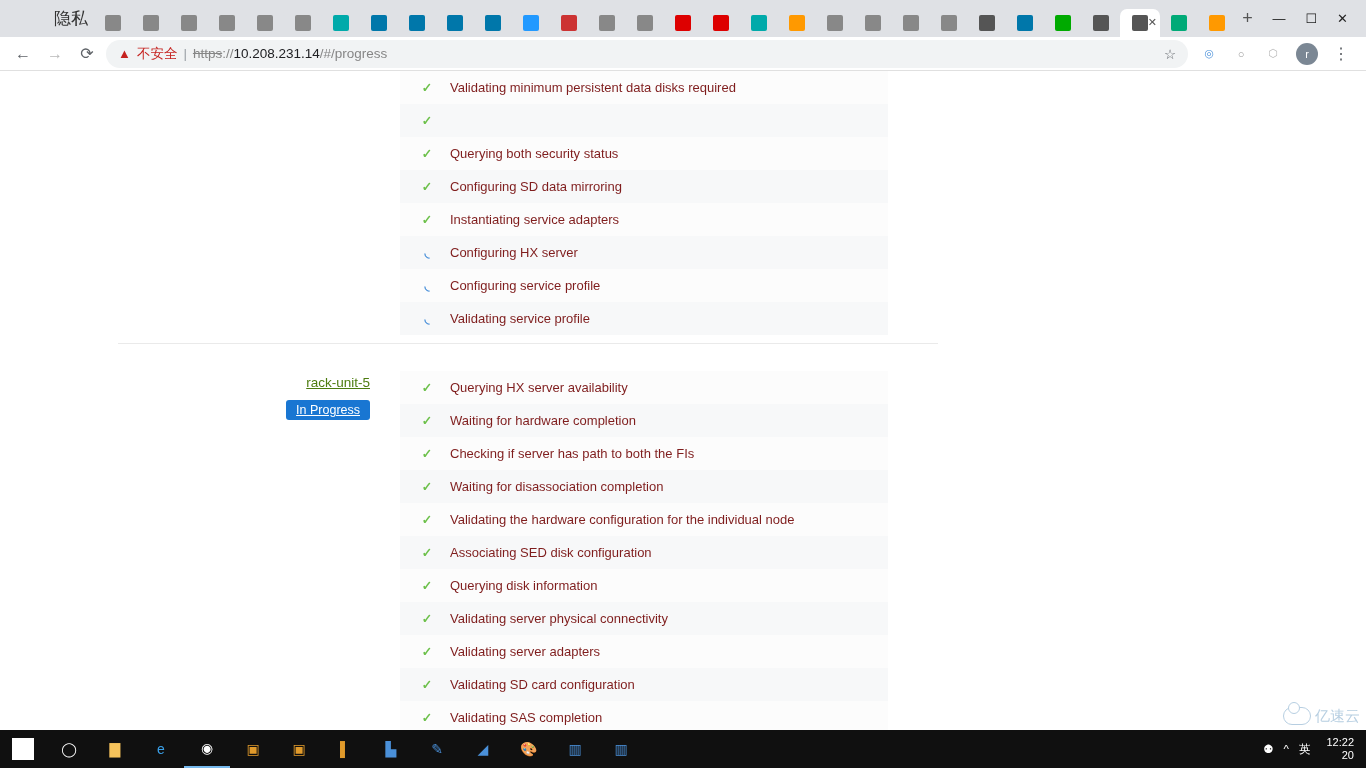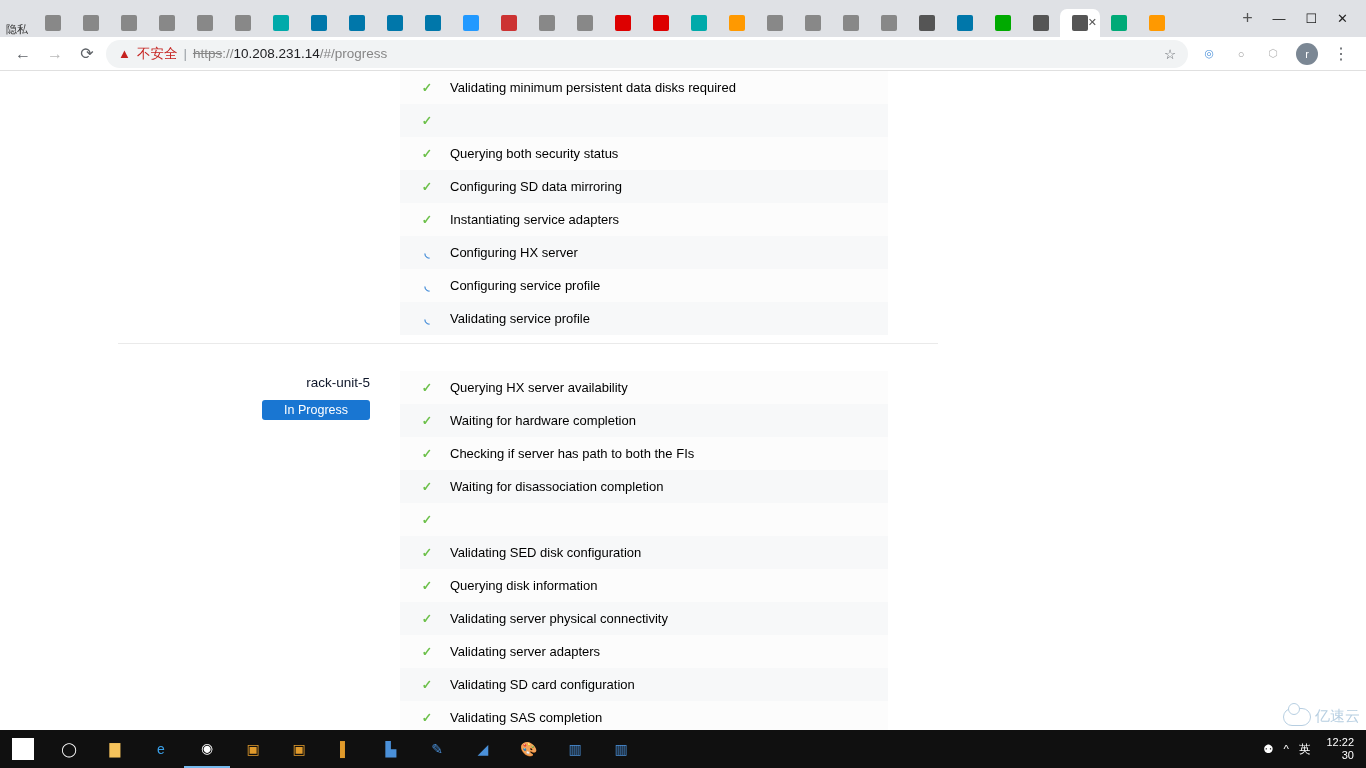--- a/index.html
+++ b/index.html
@@ -1,20 +1,20 @@
 <!DOCTYPE html>
 <html><head>
 <meta charset="utf-8">
 <style>
   * { box-sizing: border-box; margin: 0; padding: 0; font-family: "Segoe UI", Arial, sans-serif; }
   body { width: 1366px; height: 768px; overflow: hidden; background: #fff; position: relative; }
 
   
   .chrome-top { background: #dfe1e5; height: 37px; display: flex; align-items: center; padding: 0 6px 0 0; }
-  .incognito-badge { font-size: 11px; color: #333; padding: 0 6px 0 6px; display: flex; align-items: flex-end; height: 100%; }
+  .incognito-badge { font-size: 17px; color: #333; padding: 0 6px 0 6px; display: flex; align-items: center; height: 100%; margin-left: 48px; }
   .tabstrip { display: flex; flex: 1; align-items: flex-end; height: 100%; overflow: hidden; }
   .tab { width: 38px; height: 28px; background: #dfe1e5; border-top-left-radius: 7px; border-top-right-radius: 7px; margin-right: 0px; display: flex; align-items: center; justify-content: center; position: relative; flex-shrink: 0; }
   .tab.active { background: #fff; width: 40px; }
   .tab .favicon { width: 16px; height: 16px; display: flex; align-items: center; justify-content: center; font-size: 10px; color: #666; }
   .tab .close-x { position: absolute; right: 3px; top: 7px; font-size: 11px; color: #555; }
   .newtab { width: 26px; height: 26px; border-radius: 50%; display: flex; align-items: center; justify-content: center; font-size: 18px; color: #555; margin-left: 6px; }
   .window-controls { display: flex; align-items: center; gap: 20px; padding: 0 12px; height: 100%; }
   .window-controls span { font-size: 13px; color: #222; }
 
   
@@ -38,38 +38,38 @@
   .viewport::-webkit-scrollbar-track { background: #f1f1f1; }
   .viewport::-webkit-scrollbar-thumb { background: #c1c1c1; border-radius: 3px; }
   .page-wrap { width: 820px; margin: 0 auto 0 118px; background: #fff; padding: 0; }
   .task-row { display: flex; align-items: center; min-height: 33px; padding: 6px 0 6px 12px; font-size: 13px; color: #444; }
   .task-row:nth-child(odd) { background: #fcfcfc; }
   .task-row:nth-child(even) { background: #f7f8f9; }
   .task-list { margin-left: 282px; width: 488px; }
   .status-icon { width: 30px; display: flex; justify-content: center; font-weight: bold; font-size: 12.5px; }
   .status-icon.ok { color: #6cc04a; }
   .status-icon.spin { color: #4a90d9; }
-  .task-text { padding-left: 8px; color: #000000; }
+  .task-text { padding-left: 8px; color: #7f1d1d; }
   .block-sep { height: 28px; border-top: 1px solid #eaeaea; margin: 8px 0 0 0; }
   .node-block { display: flex; align-items: flex-start; }
   .node-left { width: 282px; text-align: right; padding-right: 30px; padding-top: 4px; }
-  .node-name { font-size: 13.5px; color: #0f172a; margin-bottom: 10px; }
-  .status-badge { display: inline-block; background: #1976d2; color: #fff; font-size: 12.5px; padding: 3px 22px; border-radius: 3px; }
+  .node-name { font-size: 13.5px; color: #4d7c0f; margin-bottom: 10px; text-decoration: underline; }
+  .status-badge { display: inline-block; background: #1976d2; color: #fff; font-size: 12.5px; padding: 3px 10px; border-radius: 3px; text-decoration: underline; }
   .node-right .task-list { margin-left: 0; }
 
   
   .taskbar { position: absolute; bottom: 0; left: 0; right: 0; height: 38px; background: #101010; display: flex; align-items: center; }
   .tb-left { display: flex; align-items: center; height: 100%; }
   .tb-item { width: 46px; height: 38px; display: flex; align-items: center; justify-content: center; }
   .tb-item .sq { width: 22px; height: 22px; display: flex; align-items: center; justify-content: center; font-size: 14px; color: #fff; }
   .tb-right { margin-left: auto; display: flex; align-items: center; height: 100%; color: #fff; font-size: 11.5px; padding-right: 6px; gap: 10px; }
   .tb-clock { text-align: right; line-height: 1.15; font-size: 11px; padding: 0 6px; }
 
   
-  .watermark { position: absolute; right: 6px; bottom: 42px; opacity: 0.55; font-size: 15px; color: #7ca7c9; display: flex; align-items: center; gap: 4px; pointer-events:none;}
+  .watermark { position: absolute; right: 6px; bottom: 42px; opacity: 0.55; font-size: 15px; color: #7ca7c9; display: flex; align-items: flex-start; gap: 4px; pointer-events:none;}
   .watermark .cloud { width: 28px; height: 18px; border: 1.5px solid #7ca7c9; border-radius: 10px; position: relative; }
   .watermark .cloud::before { content:""; position:absolute; width:10px;height:10px;border:1.5px solid #7ca7c9;border-radius:50%; top:-6px; left:4px; background:#fff;}
 </style>
 </head>
 <body>
 
 <div class="chrome-top">
   <div class="incognito-badge">
     <span>隐私</span>
   </div>
@@ -253,24 +253,25 @@
             <div class="task-row">
               <div class="status-icon ok">✓</div>
               <div class="task-text">Checking if server has path to both the FIs</div>
             </div>
             <div class="task-row">
               <div class="status-icon ok">✓</div>
               <div class="task-text">Waiting for disassociation completion</div>
             </div>
             <div class="task-row">
               <div class="status-icon ok">✓</div>
-            </div>
-            <div class="task-row">
-              <div class="status-icon ok">✓</div>
-              <div class="task-text">Validating SED disk configuration</div>
+              <div class="task-text">Validating the hardware configuration for the individual node</div>
+            </div>
+            <div class="task-row">
+              <div class="status-icon ok">✓</div>
+              <div class="task-text">Associating SED disk configuration</div>
             </div>
             <div class="task-row">
               <div class="status-icon ok">✓</div>
               <div class="task-text">Querying disk information</div>
             </div>
             <div class="task-row">
               <div class="status-icon ok">✓</div>
               <div class="task-text">Validating server physical connectivity</div>
             </div>
             <div class="task-row">
@@ -341,16 +342,16 @@
     <div class="tb-item">
         <div class="sq" style="color:#4a90d9">▥</div>
       </div>
   </div>
   <div class="tb-right">
     <span>⚉</span>
     <span>^</span>
     <span>英</span>
     <div class="tb-clock">
       <div>12:22</div>
-      <div>30</div>
+      <div>20</div>
     </div>
   </div>
 </div>
 
 </body></html>

